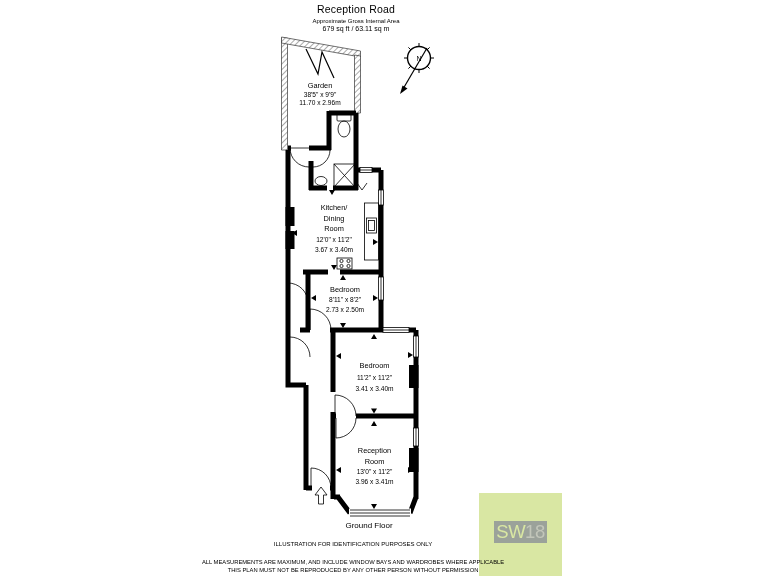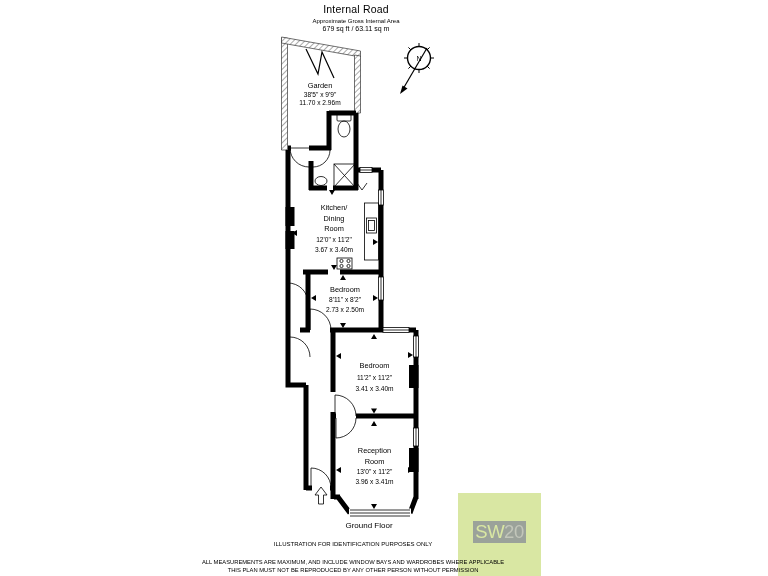--- a/index.html
+++ b/index.html
@@ -7,33 +7,33 @@
        font-family:"Liberation Sans",sans-serif;color:#000;}
   .abs{position:absolute;}
   .ctr{text-align:center;}
   .title{top:3px;left:0;width:712px;font-size:10.5px;letter-spacing:.2px;}
   .subtitle{top:18px;left:0;width:712px;font-size:6px;}
   .area{top:25px;left:0;width:712px;font-size:7px;}
   .floor-label{top:521px;left:16px;width:706px;font-size:8px;}
   .illus{top:541px;left:0;width:706px;font-size:6px;}
   .disc1{top:559px;left:0;width:706px;font-size:5.8px;z-index:3;}
   .disc2{top:566.5px;left:0;width:706px;font-size:5.8px;z-index:3;}
-  .logo{top:493px;left:458px;width:83px;height:83px;z-index:1;}
+  .logo{top:493px;left:479px;width:83px;height:83px;z-index:1;}
   .logo-badge{position:absolute;left:15px;top:28px;width:53px;height:22px;
               display:flex;align-items:center;justify-content:center;
               font-size:18.5px;line-height:22px;letter-spacing:-.5px;}
   svg{position:absolute;top:0;left:0;z-index:0;}
   svg text{font-family:"Liberation Sans",sans-serif;fill:#000;}
   .room-name{font-size:7.4px;}
   .room-dim{font-size:6.6px;}
 </style>
 </head>
 <body>
 
-<div class="abs ctr title">Internal Road</div>
+<div class="abs ctr title">Reception Road</div>
 <div class="abs ctr subtitle">Approximate Gross Internal Area</div>
 <div class="abs ctr area">679 sq ft  /  63.11 sq m</div>
 
 <svg width="768" height="576" viewBox="0 0 768 576">
   <defs>
     <pattern id="hatch" width="4" height="4" patternUnits="userSpaceOnUse" patternTransform="rotate(45)">
       <rect width="4" height="4" fill="#ffffff"></rect>
       <line x1="0" y1="0" x2="0" y2="4" stroke="#555555" stroke-width="1"></line>
     </pattern>
   </defs>
@@ -213,20 +213,20 @@
       <text class="room-name" x="374.5" y="463.5">Room</text>
       <text class="room-dim" x="374.5" y="473.5">13'0" x 11'2"</text>
       <text class="room-dim" x="374.5" y="483.5">3.96 x 3.41m</text>
     </g>
   </g>
 </svg>
 
 <div class="abs logo" style="background:#d9e7a3;">
   <div class="logo-badge" style="background:#9ba29a;">
     <span style="color:#d9e7a3;">SW</span>
-      <span style="color:#c2c6ba;">20</span>
+      <span style="color:#c2c6ba;">18</span>
   </div>
 </div>
 
 <div class="abs ctr floor-label">Ground Floor</div>
 <div class="abs ctr illus">ILLUSTRATION FOR IDENTIFICATION PURPOSES ONLY</div>
 <div class="abs ctr disc1">ALL MEASUREMENTS ARE MAXIMUM, AND INCLUDE WINDOW BAYS AND WARDROBES WHERE APPLICABLE</div>
 <div class="abs ctr disc2">THIS PLAN MUST NOT BE REPRODUCED BY ANY OTHER PERSON WITHOUT PERMISSION</div>
 
 </body></html>

